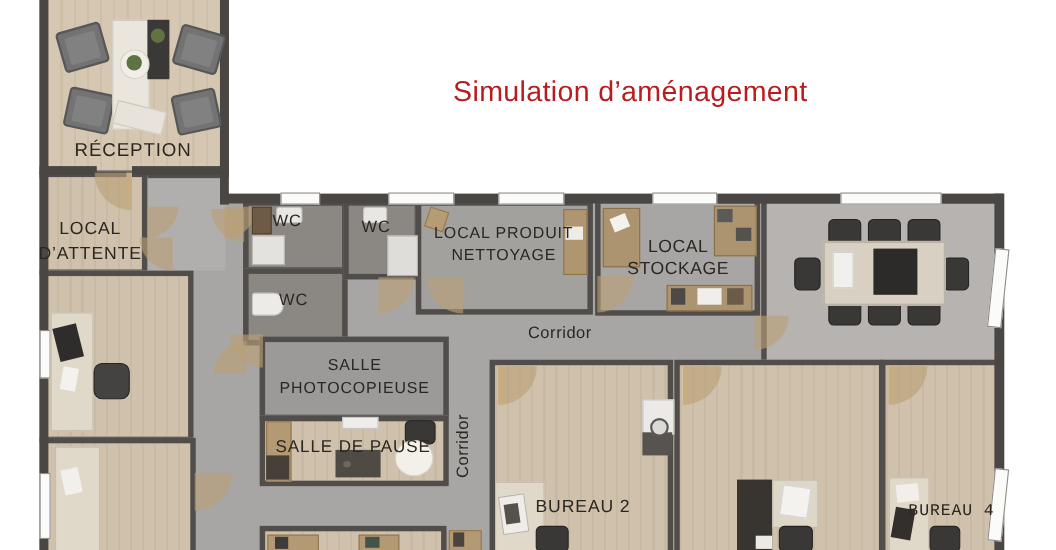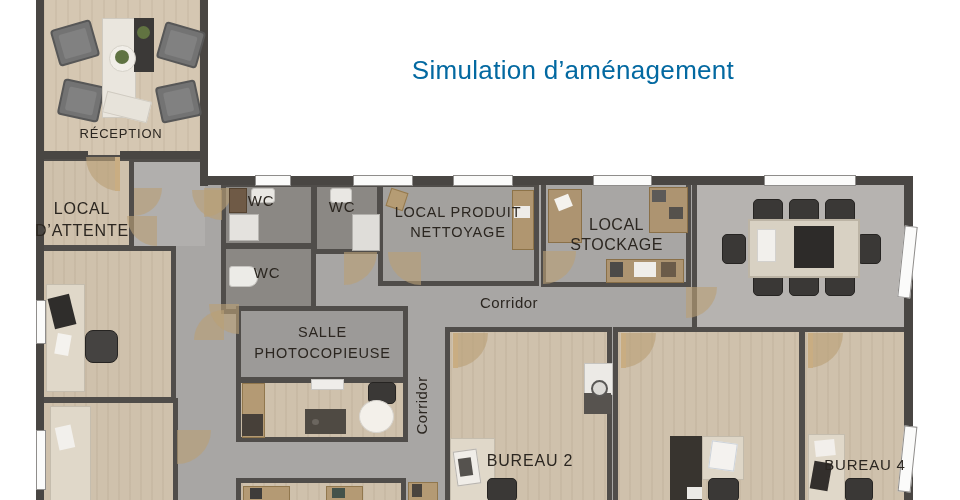--- a/index.html
+++ b/index.html
@@ -37,21 +37,21 @@
   .chair{position:absolute;background:#3a3836;border:1px solid #262422;border-radius:5px;z-index:5;}
   .armchair{position:absolute;background:#737373;border:2px solid #575757;border-radius:4px;z-index:5;}
   .armchair .cushion{position:absolute;left:5px;top:5px;right:5px;bottom:4px;background:#818181;border-radius:2px;}
   .title{position:absolute;z-index:2;color:#1d1b19;}
 </style>
 </head>
 <body>
 
 <div id="canvas">
 
-  <div class="title lbl" style="left:392px;top:54px;width:362px;font-size:26px;letter-spacing:.3px;color:#0369a1;">Simulation d’aménagement</div>
+  <div class="title lbl" style="left:392px;top:67px;width:362px;font-size:26px;letter-spacing:.3px;color:#b91c1c;">Simulation d’aménagement</div>
 
   <div class="floor gray-light" style="left:125px;top:158px;width:83px;height:96px;z-index:1;"></div>
   <div class="floor gray" style="left:172px;top:246px;width:72px;height:254px;z-index:1;"></div>
   <div class="floor gray" style="left:205px;top:180px;width:706px;height:320px;z-index:1;"></div>
 
   <div class="room wood-light" style="left:36px;top:-8px;width:172px;height:170px;border-width:7px;z-index:2;"></div>
 
   <div class="room wood" style="left:36px;top:156px;width:98px;height:94px;z-index:2;"></div>
 
   <div class="room wood" style="left:36px;top:246px;width:140px;height:156px;z-index:2;"></div>
@@ -200,29 +200,30 @@
   <div class="furn" style="left:702px;top:436px;width:40px;height:42px;background:#ded6c7;border:1px solid #c3bbac;"></div>
   <div class="furn" style="left:710px;top:442px;width:24px;height:26px;background:#f4f2ef;border:1px solid #cdd3da;transform:rotate(8deg);"></div>
   <div class="chair" style="left:708px;top:478px;width:29px;height:22px;"></div>
   <div class="furn" style="left:687px;top:487px;width:15px;height:12px;background:#eceae6;"></div>
 
   <div class="furn" style="left:808px;top:434px;width:35px;height:66px;background:#e0d8c9;border:1px solid #c5bdae;"></div>
   <div class="furn" style="left:815px;top:440px;width:20px;height:16px;background:#f2efeb;transform:rotate(-6deg);"></div>
   <div class="furn" style="left:812px;top:462px;width:18px;height:28px;background:#332f2c;transform:rotate(10deg);"></div>
   <div class="chair" style="left:845px;top:478px;width:26px;height:22px;"></div>
 
-  <div class="lbl" style="left:55px;top:126px;width:132px;font-size:13px;">RÉCEPTION</div>
+  <div class="lbl" style="left:55px;top:126px;width:132px;font-size:17px;">RÉCEPTION</div>
   <div class="lbl" style="left:14px;top:198px;width:136px;font-size:16px;line-height:22px;">LOCAL
 D’ATTENTE</div>
   <div class="lbl" style="left:239px;top:192px;width:44px;font-size:15px;">WC</div>
   <div class="lbl" style="left:320px;top:198px;width:44px;font-size:15px;">WC</div>
   <div class="lbl" style="left:245px;top:264px;width:44px;font-size:15px;">WC</div>
   <div class="lbl" style="left:545px;top:215px;width:143px;font-size:16px;letter-spacing:.5px;">LOCAL STOCKAGE</div>
   <div class="lbl" style="left:380px;top:202px;width:156px;font-size:14.5px;line-height:20px;">LOCAL PRODUIT
 NETTOYAGE</div>
   <div class="lbl" style="left:453px;top:294px;width:112px;font-size:15px;letter-spacing:.5px;">Corridor</div>
   <div class="lbl" style="left:382px;top:396px;width:80px;font-size:15px;letter-spacing:.5px;transform:rotate(-90deg);">Corridor</div>
   <div class="lbl" style="left:245px;top:322px;width:155px;font-size:14.5px;line-height:21px;">SALLE
 PHOTOCOPIEUSE</div>
+  <div class="lbl" style="left:250px;top:397px;width:142px;font-size:15.5px;">SALLE DE PAUSE</div>
   <div class="lbl" style="left:474px;top:451px;width:112px;font-size:16px;">BUREAU 2</div>
-  <div class="lbl" style="left:814px;top:456px;width:102px;font-size:15px;">BUREAU 4</div>
+  <div class="lbl" style="left:814px;top:456px;width:102px;font-size:15px;font-family:Liberation Mono, monospace;">BUREAU 4</div>
 
 </div>
 
 </body></html>

